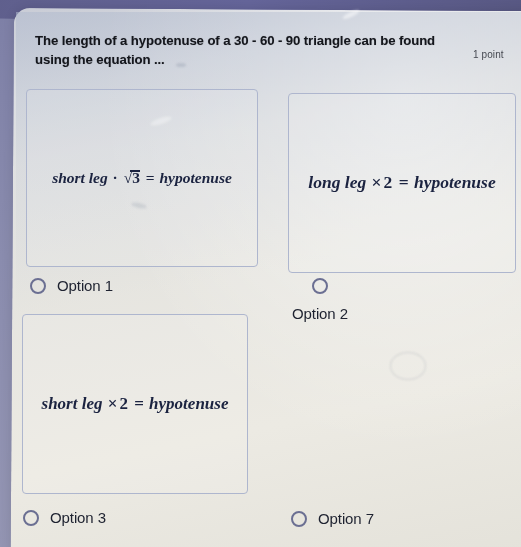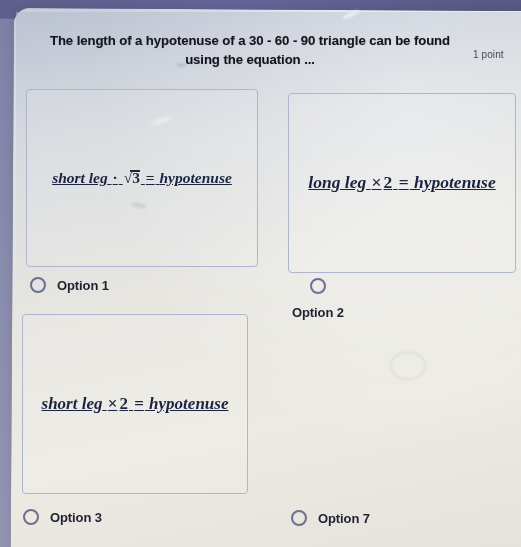--- a/index.html
+++ b/index.html
@@ -71,21 +71,20 @@
 
   
   #question-row {
     position: absolute;
     left: 35px;
     top: 32px;
     width: 470px;
     display: flex;
     align-items: flex-start;
     gap: 8px;
-    text-align: center;
   }
   #question-text {
     flex: 1 1 auto;
     font-size: 13.2px;
     font-weight: bold;
     line-height: 1.42;
     color: #14161c;
     letter-spacing: -0.1px;
     max-width: 430px;
     text-shadow: 0 0 1px rgba(0,0,0,0.25);
@@ -114,21 +113,20 @@
     box-sizing: border-box;
   }
   .eqn {
     font-family: "Liberation Serif", "DejaVu Serif", serif;
     font-style: italic;
     font-weight: bold;
     color: #1b2340;
     white-space: nowrap;
     text-align: center;
     line-height: 1.1;
-    text-decoration: underline;
   }
   .eqn .op { font-style: normal; padding: 0 1px; }
   .eqn .rad {
     font-style: normal;
     display: inline-block;
     position: relative;
     padding: 0 1px;
   }
   .eqn .rad .bar {
     position: absolute;
@@ -149,22 +147,22 @@
   .radio {
     width: 16px;
     height: 16px;
     border: 2px solid #6b6f92;
     border-radius: 50%;
     background: transparent;
     box-sizing: border-box;
     flex: 0 0 auto;
   }
   .option-label {
-    font-size: 13px;
-    font-weight: bold;
+    font-size: 15px;
+    font-weight: normal;
     color: #1e2230;
     letter-spacing: -0.1px;
     white-space: nowrap;
   }
 
   
   #box-1 { left: 26px;  top: 89px;  width: 232px; height: 178px; }
   #box-2 { left: 288px; top: 93px;  width: 228px; height: 180px; justify-content: center; }
   #box-3 { left: 22px;  top: 314px; width: 226px; height: 180px; }
   #box-4 { left: 285px; top: 311px; width: 236px; height: 182px; }

